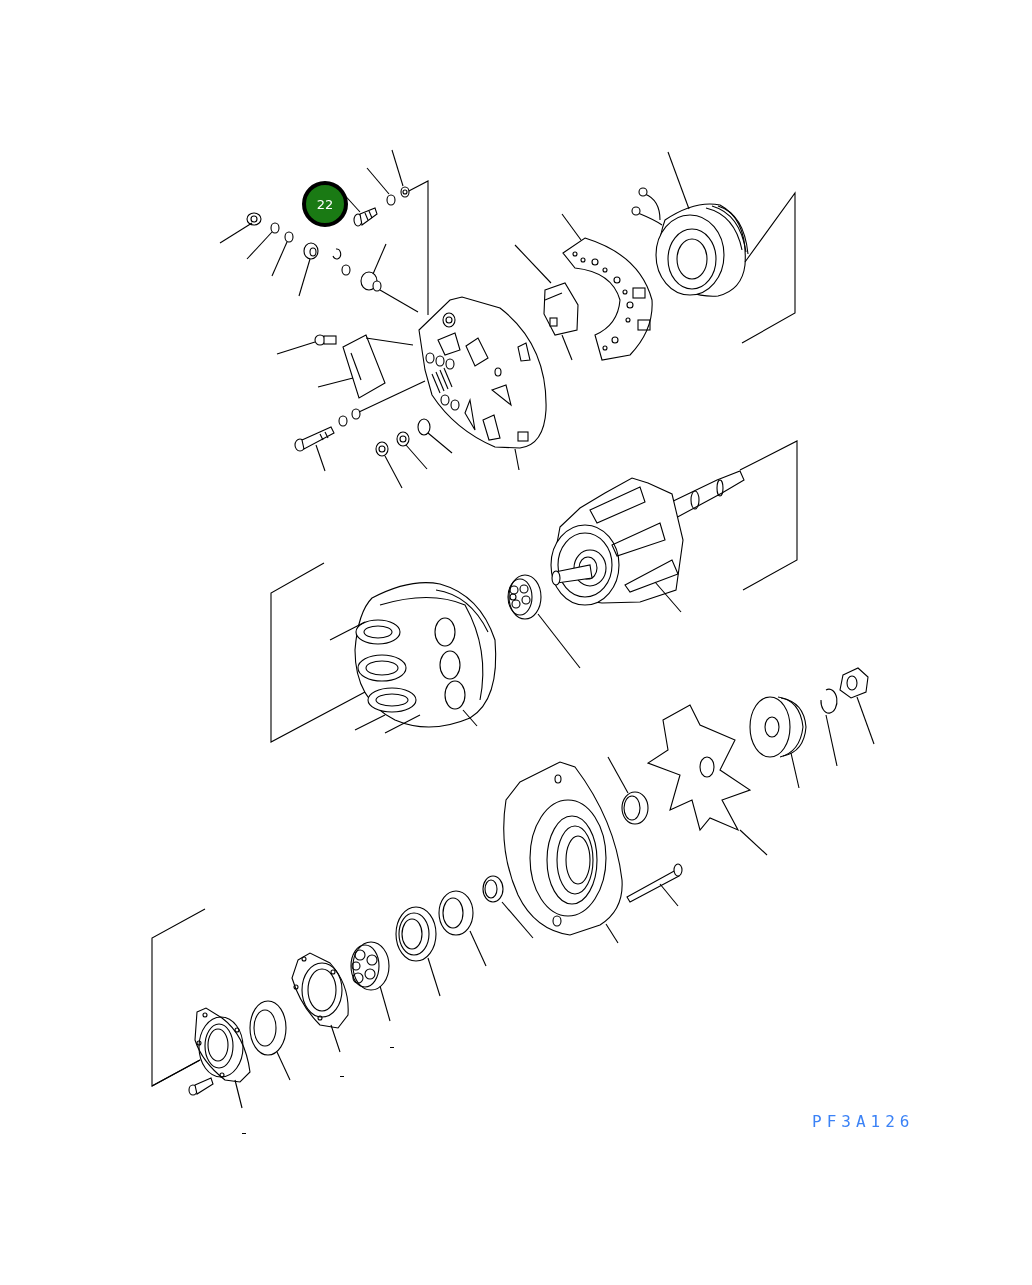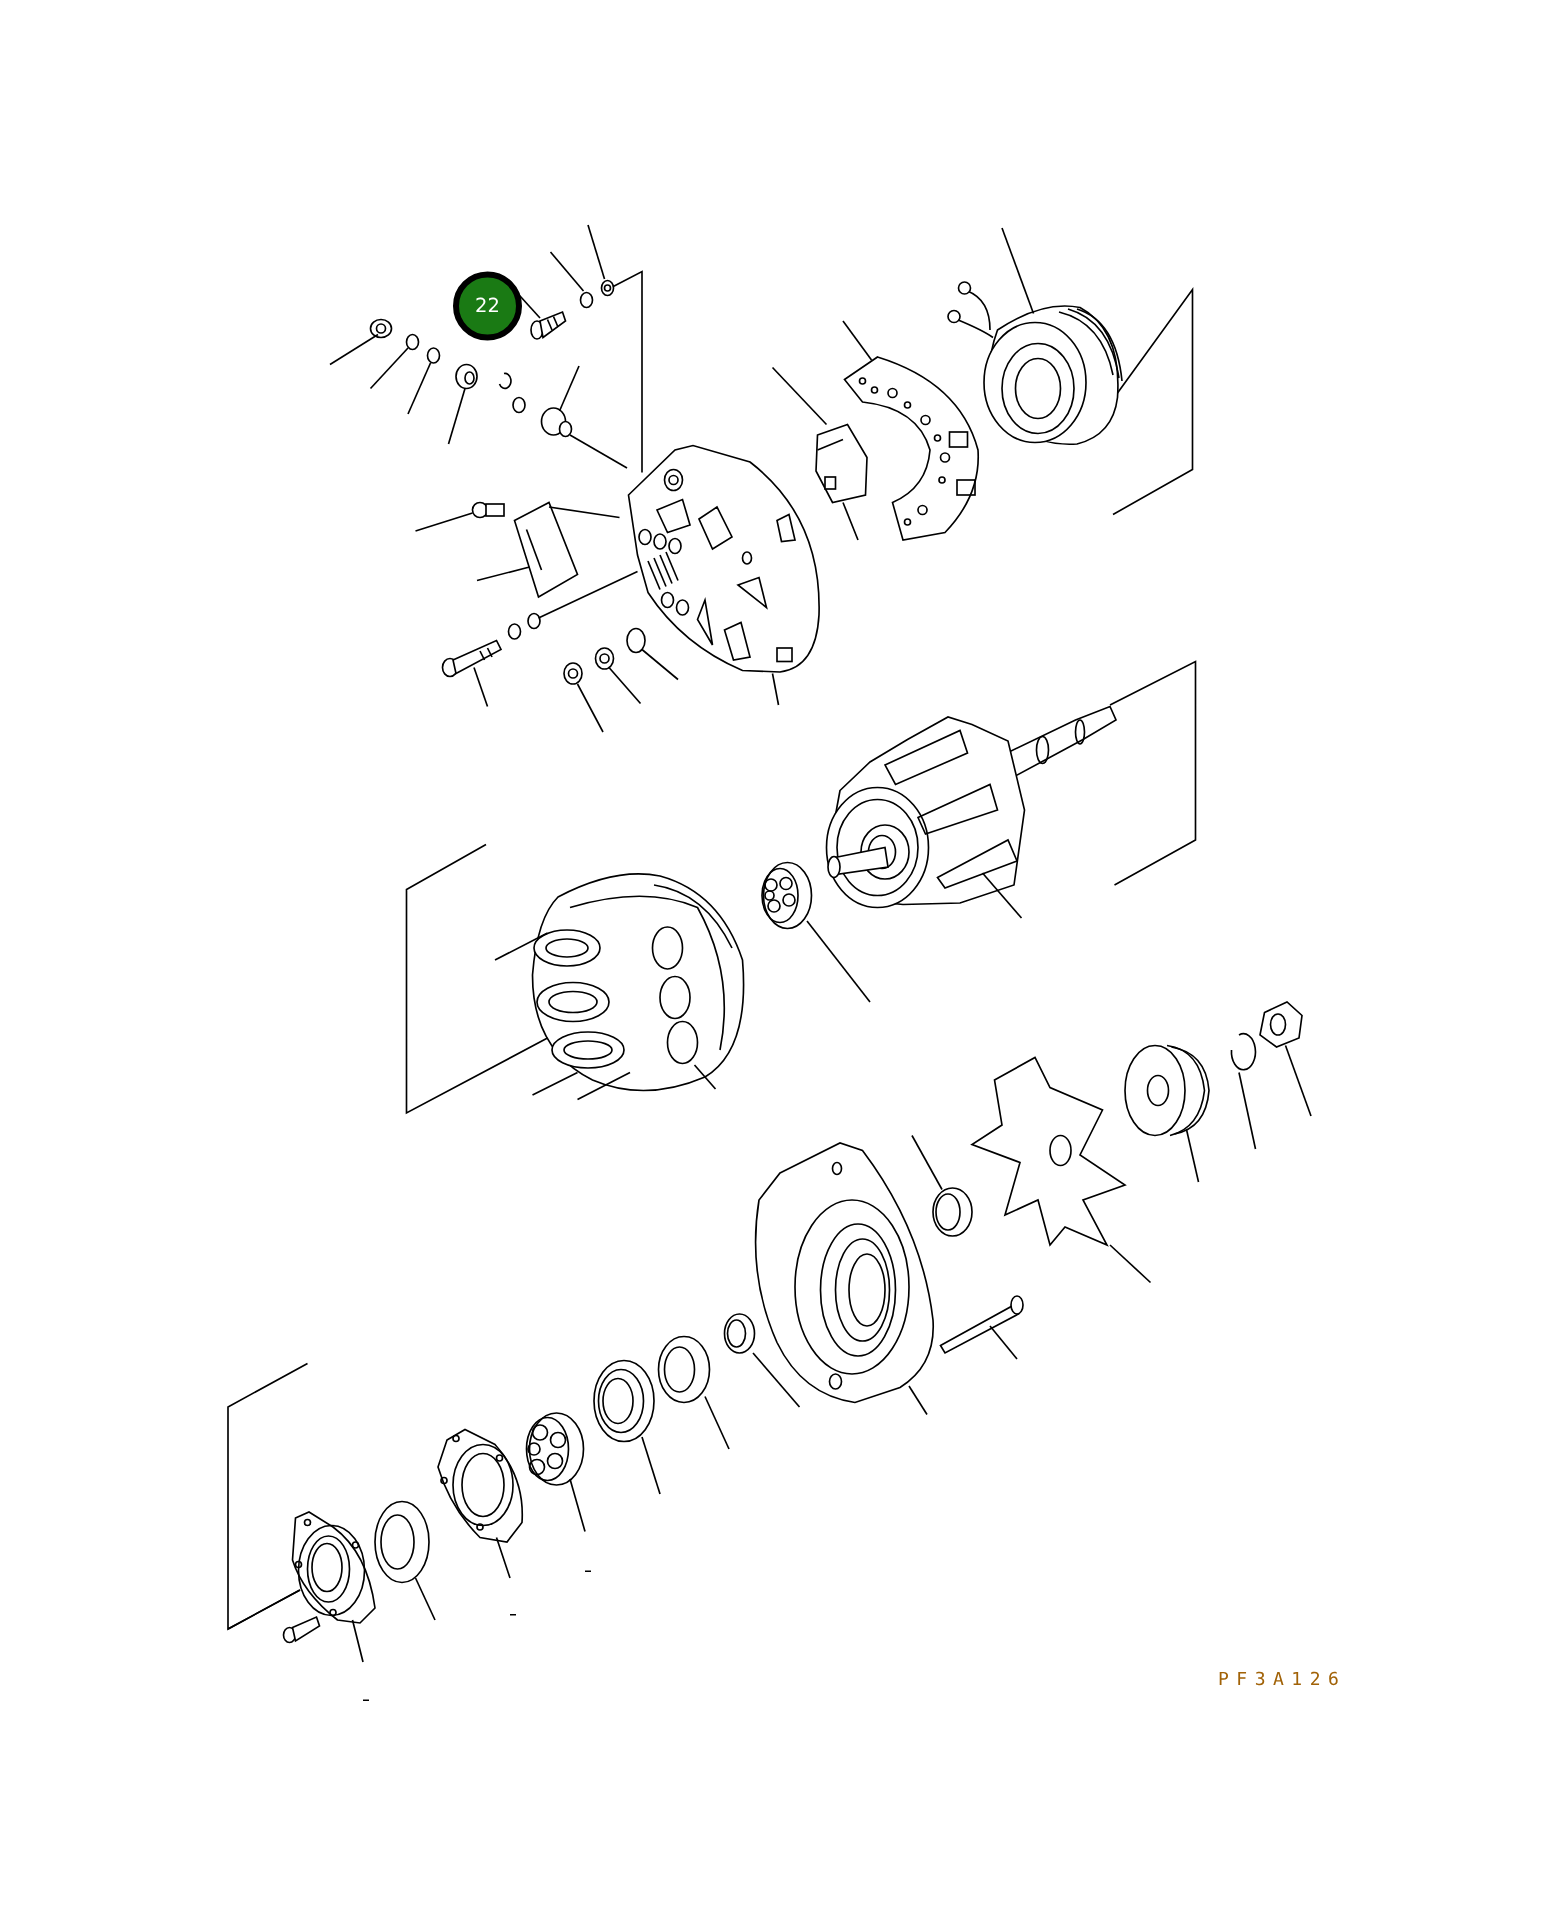--- a/index.html
+++ b/index.html
@@ -7,22 +7,22 @@
          font-family: "Liberation Sans", sans-serif; }
   #diagram { position: absolute; left: 0; top: 0; width: 1032px; height: 1285px; }
   .ln { stroke: #000; stroke-width: 1.1; fill: none; }
   .pt { stroke: #000; stroke-width: 1.1; fill: #fff; }
   .callout { position: absolute; width: 38px; height: 38px; border-radius: 50%;
              background: #1a7a14; border: 4px solid #000; color: #fff;
              font-family: "DejaVu Sans", sans-serif; font-size: 13px;
              display: flex; align-items: center; justify-content: center;
              box-sizing: content-box; cursor: pointer; }
   .drawing-code { position: absolute; left: 812px; top: 1112px;
-                  font-family: "DejaVu Sans Mono", monospace; font-size: 12px;
-                  letter-spacing: 5px; color: #a16207; }
+                  font-family: "DejaVu Sans Mono", monospace; font-size: 16px;
+                  letter-spacing: 5px; color: #3b82f6; }
   .tick { position: absolute; width: 4px; height: 1px; background: #000; }
 </style>
 </head>
 <body>
 
 <svg id="diagram" viewBox="0 0 1032 1285" xmlns="http://www.w3.org/2000/svg">
 
   <g>
 
     <polyline class="ln" points="428,315 428,181 405,193"></polyline>

